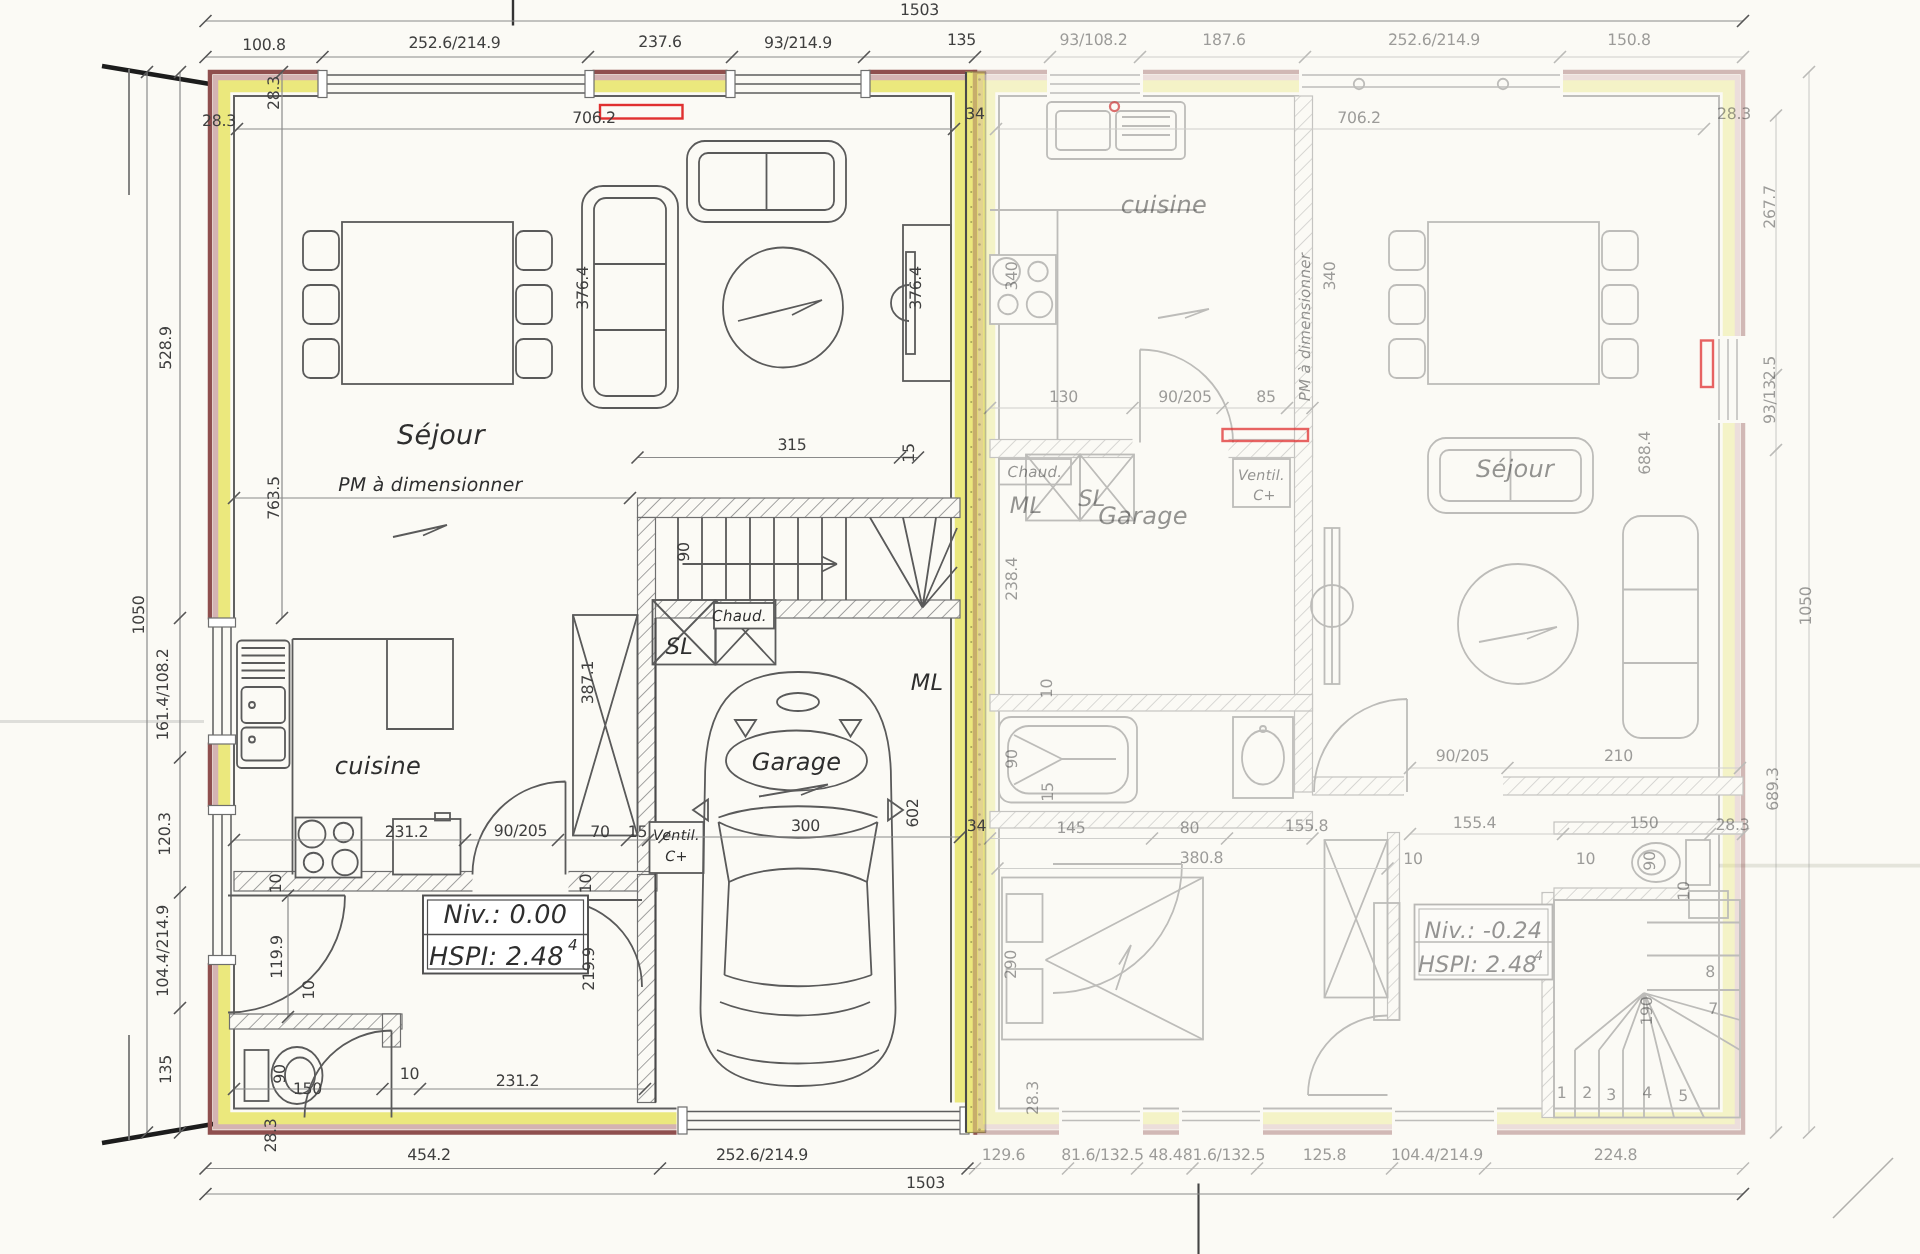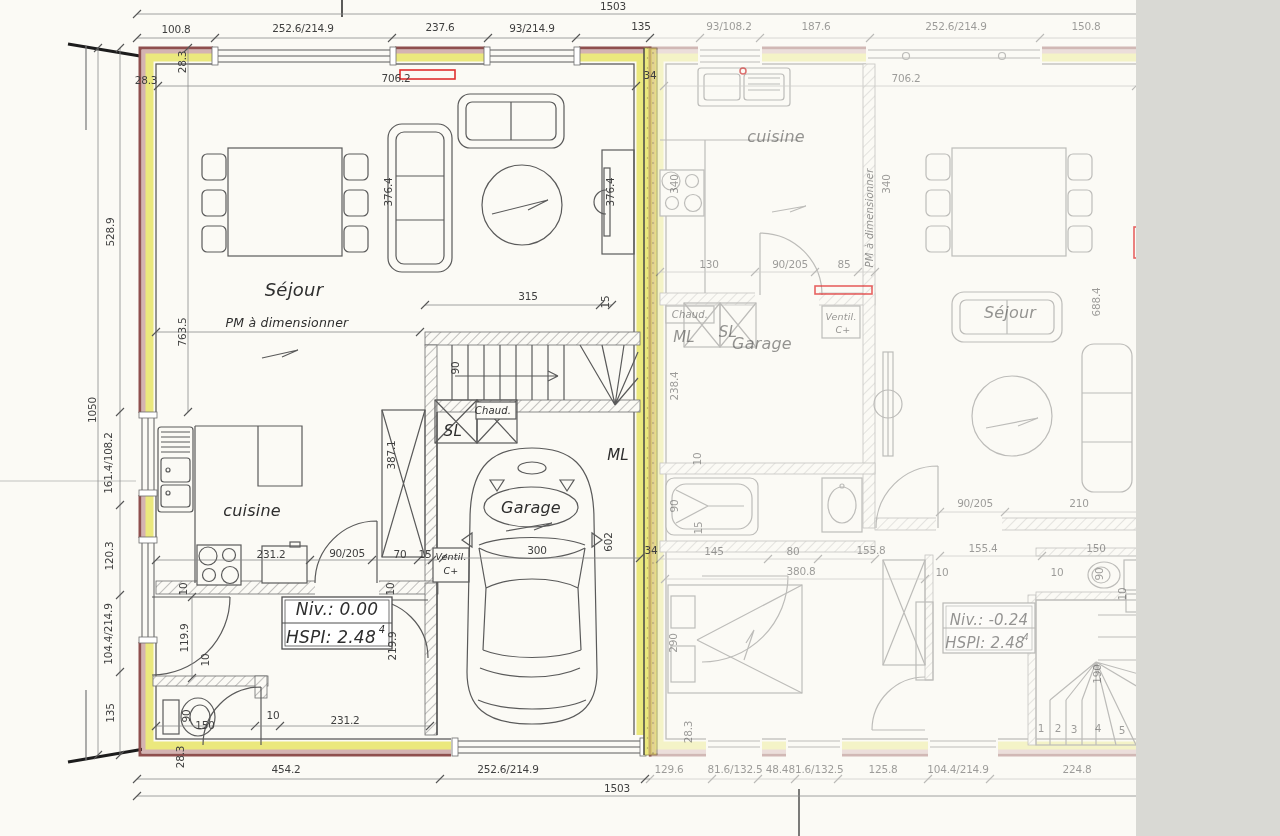--- a/index.html
+++ b/index.html
@@ -1,16 +1,16 @@
 <!DOCTYPE html>
 <html><head>
 <meta charset="utf-8">
 <style>
   html,body{margin:0;padding:0;background:#d9d9d4;}
-  .page{position:relative;width:1136px;height:836px;background:#fbfaf5;overflow:hidden;
+  .page{position:relative;width:1280px;height:836px;background:#fbfaf5;overflow:hidden;
         font-family:"DejaVu Sans",sans-serif;}
   svg{display:block}
   
   .dim{stroke:#8a8a8a;stroke-width:.8;fill:none}
   .tick{stroke:#565656;stroke-width:1.1;fill:none}
   .thin{stroke:#5d5d5d;stroke-width:1;fill:none}
   .furn{stroke:#5a5a5a;stroke-width:1.2;fill:#fbfaf5}
   .furnNF{stroke:#5a5a5a;stroke-width:1.2;fill:none}
   .wallline{stroke:#4a4a4a;stroke-width:1.4;fill:none}
   .iw{fill:url(#hat);stroke:#6e6e6e;stroke-width:.8}

